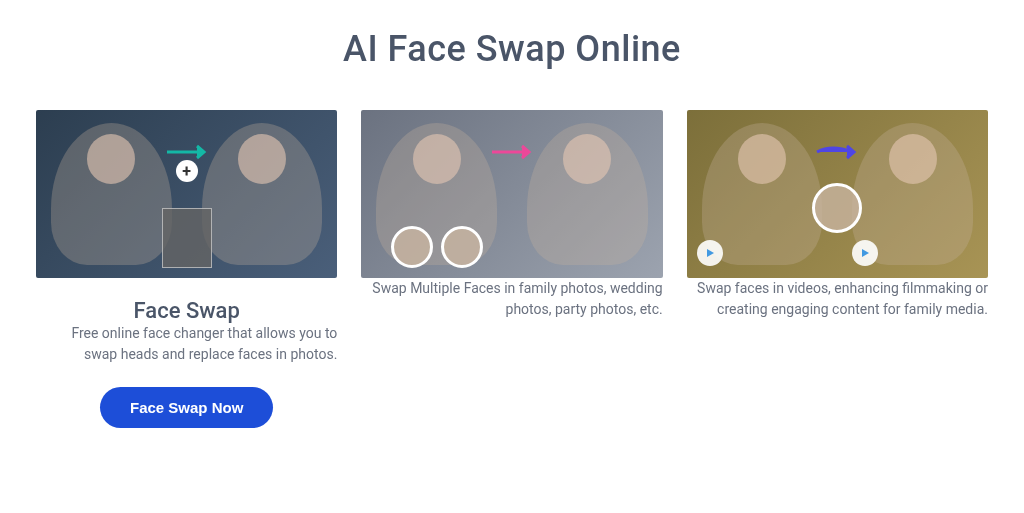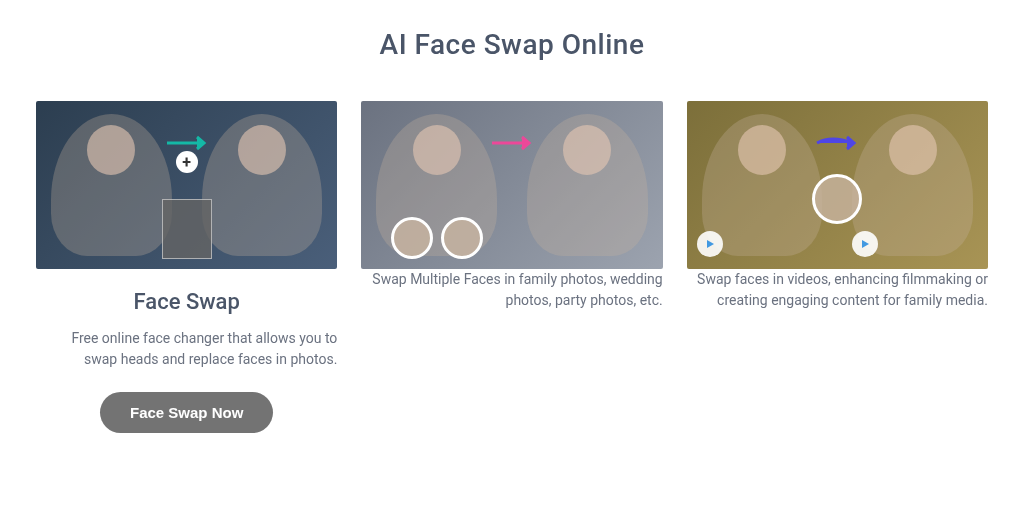--- a/index.html
+++ b/index.html
@@ -10,21 +10,21 @@
     body {
       font-family: -apple-system, BlinkMacSystemFont, "Segoe UI", Roboto, sans-serif;
       background: #ffffff;
       width: 1024px;
       height: 513px;
       overflow: hidden;
       padding: 0 36px;
     }
     .page-title {
       text-align: center;
-      font-size: 28px;
+      font-size: 36px;
       font-weight: 500;
       color: #4a5568;
       margin-top: 28px;
       margin-bottom: 40px;
       letter-spacing: 0.5px;
     }
     .cards-container {
       display: flex;
       gap: 24px;
       justify-content: space-between;
@@ -153,32 +153,31 @@
     }
     .play-badge.p1 { left: 10px; }
     .play-badge.p2 { right: 110px; }
     .play-badge svg { width: 10px; height: 10px; }
     .card-title {
       font-size: 22px;
       font-weight: 500;
       color: #4a5568;
       text-align: center;
       margin-top: 20px;
-      margin-bottom: 14px;
     }
     .card-description {
       font-size: 14px;
       color: #6b7280;
       line-height: 1.5;
       text-align: right;
       margin-bottom: 22px;
       min-height: 42px;
     }
     .card-button {
-      background: #737373;
+      background: #1d4ed8;
       color: #fff;
       border: none;
       padding: 12px 30px;
       font-size: 15px;
       font-weight: 600;
       border-radius: 30px;
       cursor: pointer;
       align-self: center;
     }
   </style>

